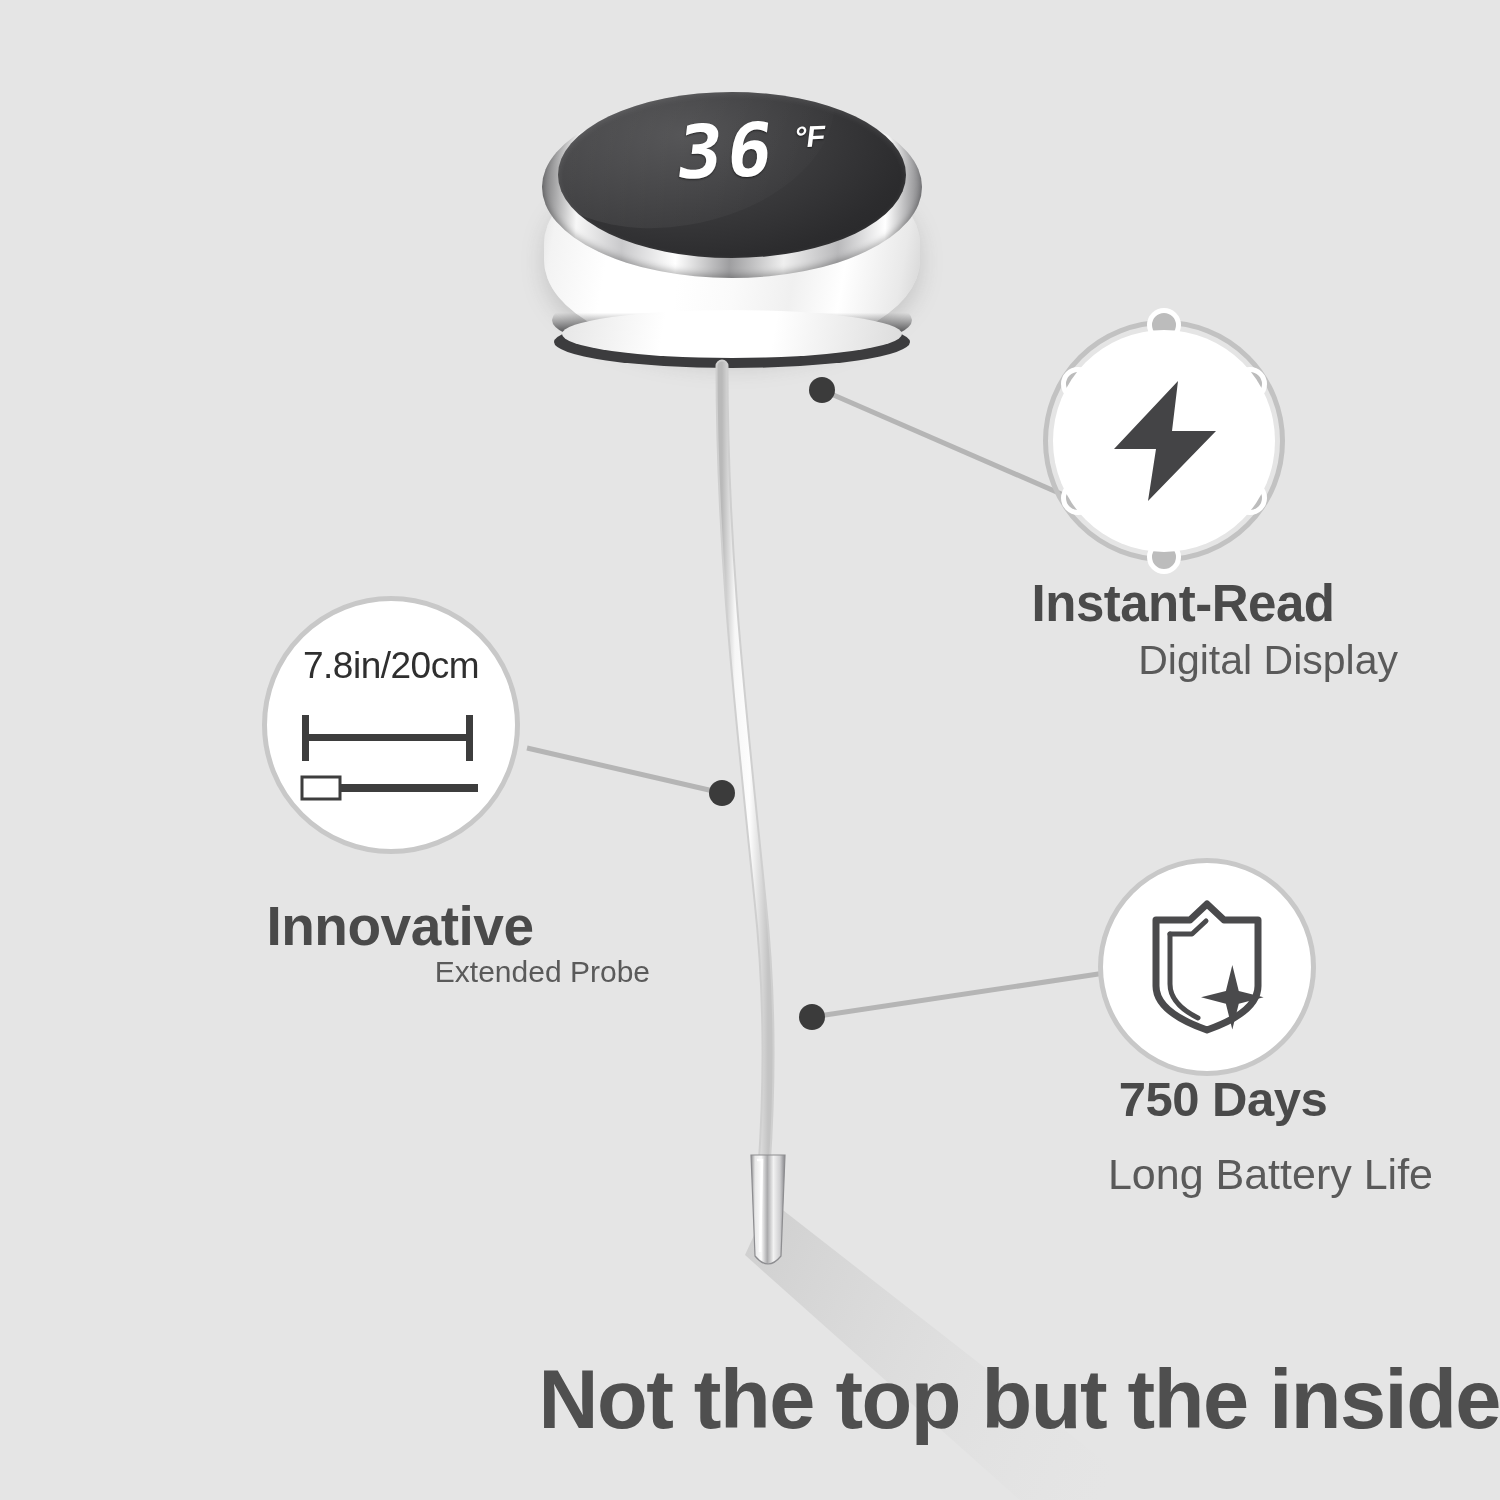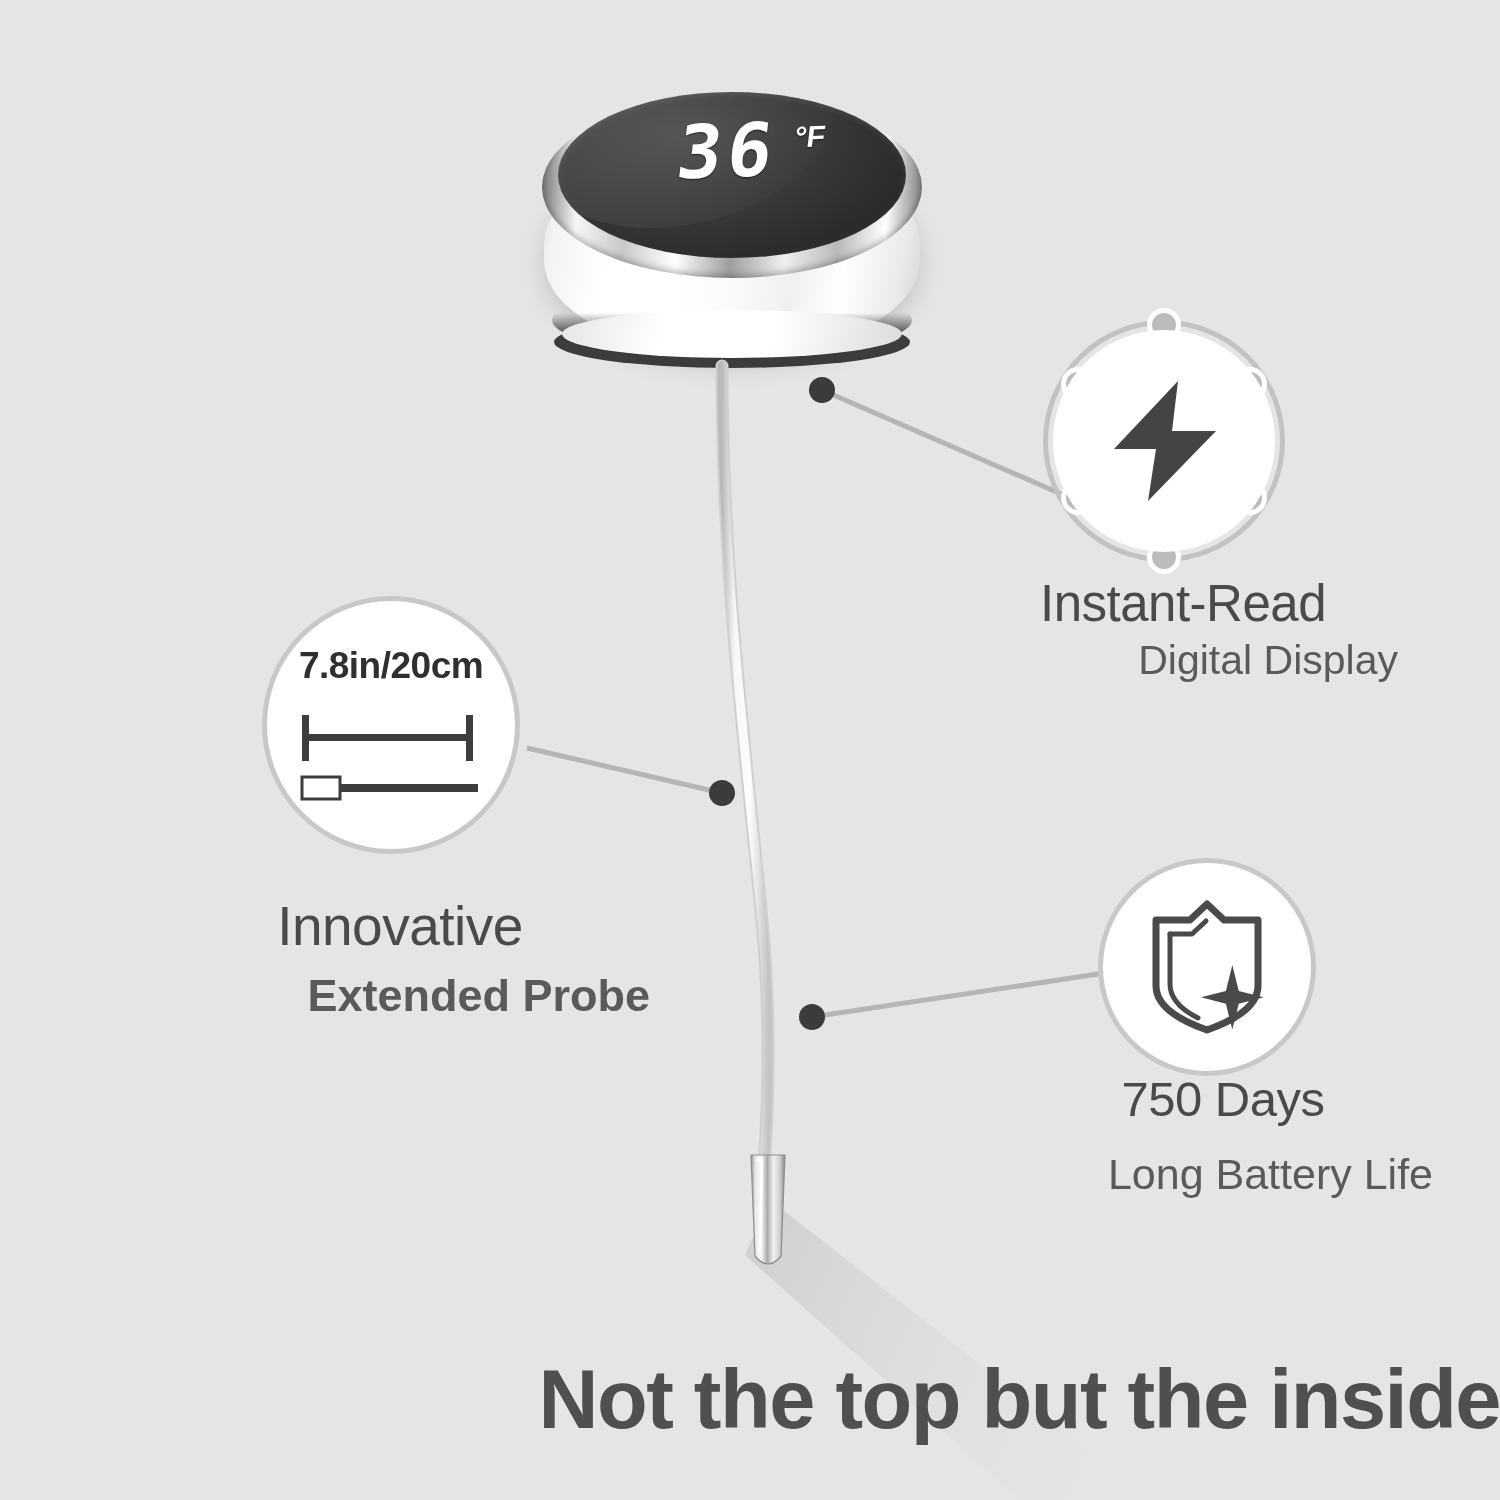--- a/index.html
+++ b/index.html
@@ -202,44 +202,43 @@
     border: 5px solid #c8c8c8;
     box-sizing: border-box;
   }
 
   .dim-text {
     font-size: 37px;
     color: #2f2f2f;
     letter-spacing: -0.5px;
     margin-bottom: 26px;
     font-family: "Liberation Sans", sans-serif;
-    font-weight: bold;
   }
 
   
   .feature-block { position: absolute; }
   .feature-title {
-    font-weight: normal;
+    font-weight: bold;
     color: #4a4a4a;
     letter-spacing: -0.5px;
     line-height: 1.04;
   }
   .feature-sub {
     color: #5a5a5a;
     line-height: 1.12;
     text-align: right;
   }
 
   .blk-instant { left: 968px; top: 577px; width: 430px; text-align: center; }
   .blk-instant .feature-title { font-size: 51px; }
   .blk-instant .feature-sub { font-size: 41px; margin-top: 8px; }
 
   .blk-probe { left: 150px; top: 898px; width: 500px; text-align: center; }
   .blk-probe .feature-title { font-size: 55px; }
-  .blk-probe .feature-sub { font-size: 45px; margin-top: 16px; font-weight: bold; }
+  .blk-probe .feature-sub { font-size: 30px; margin-top: 0; }
 
   .blk-battery { left: 1013px; top: 1074px; width: 420px; text-align: center; }
   .blk-battery .feature-title { font-size: 49px; }
   .blk-battery .feature-sub { font-size: 43px; margin-top: 25px; }
 
   
   .headline {
     position: absolute;
     left: 0;
     top: 1352px;

